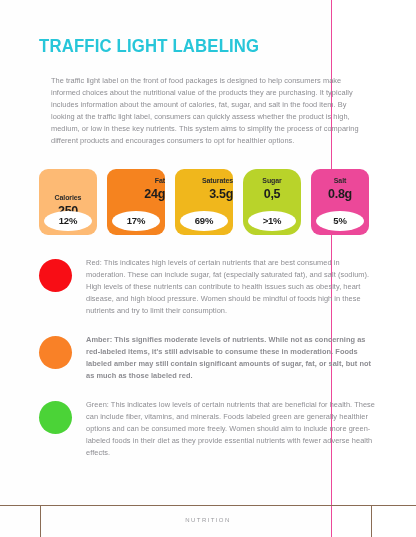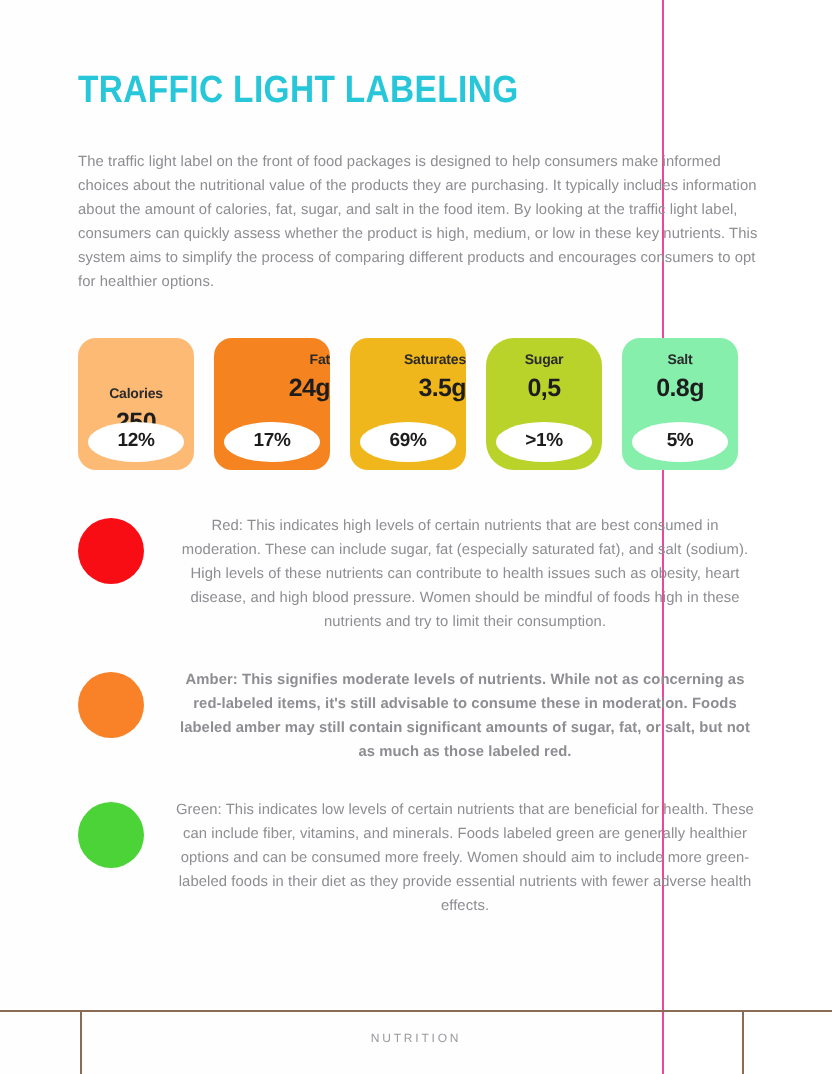--- a/index.html
+++ b/index.html
@@ -42,21 +42,21 @@
     margin: 0 0 18px 0;
     transform: scaleX(0.88);
     transform-origin: left center;
     line-height: 1.1;
   }
 
   .intro-paragraph {
     font-size: 7.4px;
     line-height: 1.62;
     color: #8d8d92;
-    margin: 0;
+    margin: 12px;
     text-align: left;
     letter-spacing: 0.05px;
   }
 
   
   .pill-row {
     display: flex;
     gap: 10px;
     margin-top: 22px;
   }
@@ -131,21 +131,20 @@
     flex: 0 0 33px;
     margin-top: 2px;
   }
 
   .legend-text {
     font-size: 7.4px;
     line-height: 1.62;
     color: #8d8d92;
     margin-left: 14px;
     letter-spacing: 0.05px;
-    text-align: center;
   }
 
   
   .footer {
     position: absolute;
     left: 0;
     bottom: 0;
     width: 416px;
     height: 32px;
   }
@@ -227,21 +226,21 @@
       </div>
 
       <div class="pill" style="background: rgb(185, 211, 42); border-radius: 14px;">
         <span class="pill-name">Sugar</span>
         <span class="pill-value">0,5</span>
         <span class="pill-percent-wrap">
           <span class="pill-percent">&gt;1%</span>
         </span>
       </div>
 
-      <div class="pill" style="background: #86efac;">
+      <div class="pill" style="background: #ec4899;">
         <span class="pill-name">Salt</span>
         <span class="pill-value">0.8g</span>
         <span class="pill-percent-wrap">
           <span class="pill-percent">5%</span>
         </span>
       </div>
 
     </div>
 
     <div class="legend">

